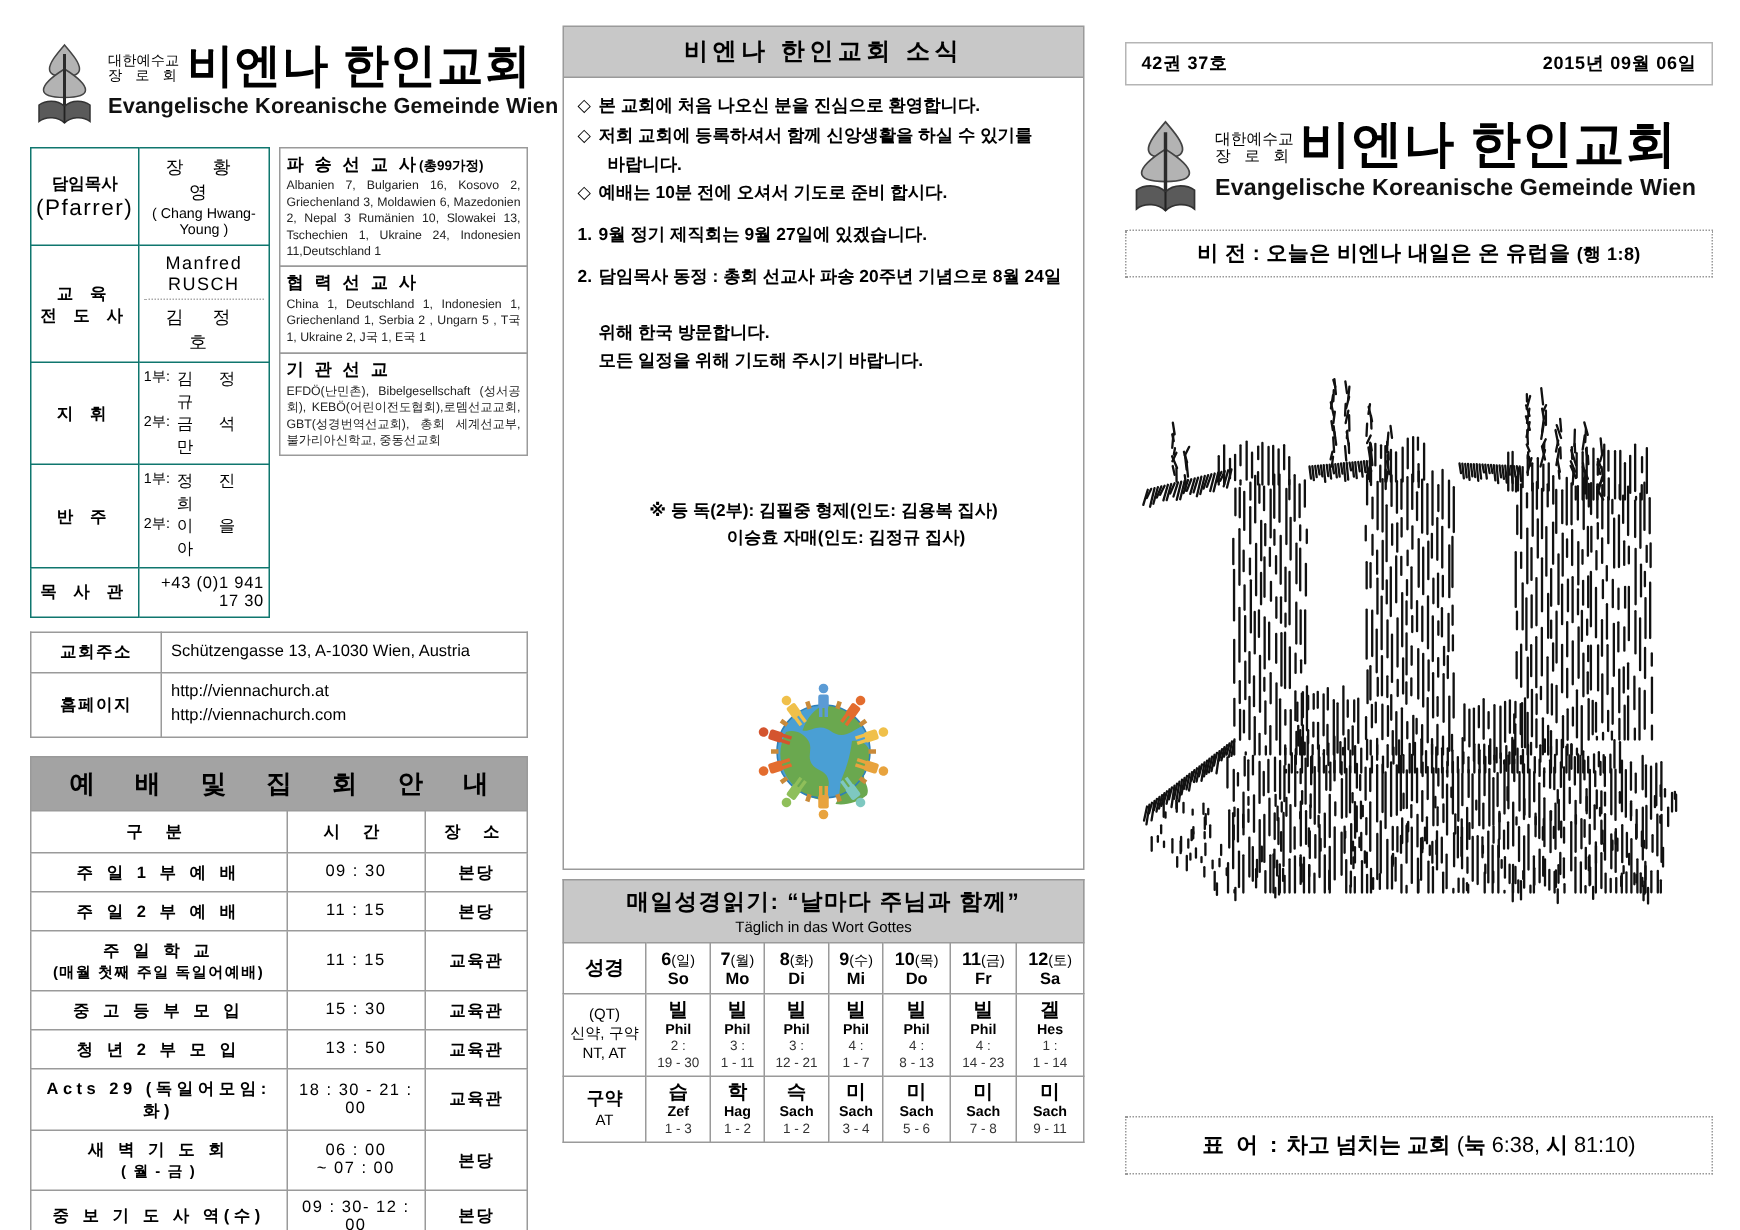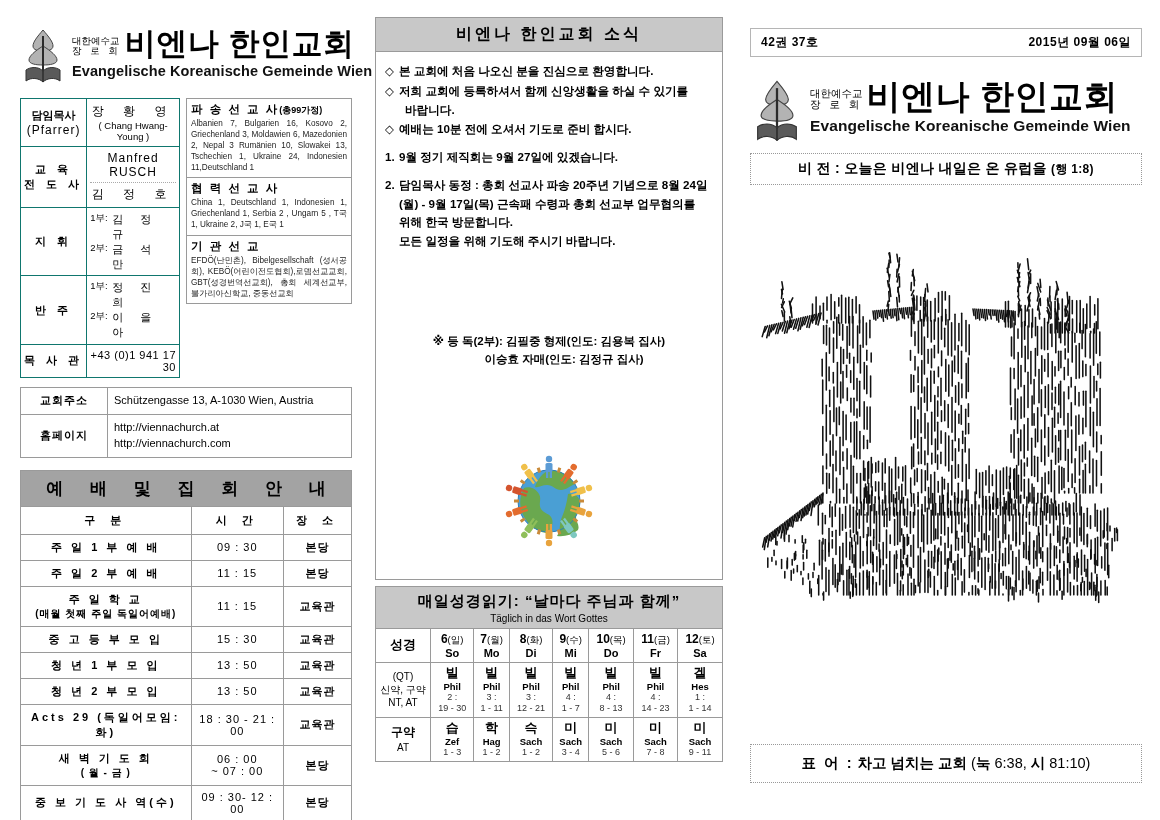--- a/index.html
+++ b/index.html
@@ -49,21 +49,21 @@
   
   .staff-wrap { margin-top: 12px; display: flex; gap: 0; }
   .staff-tbl { width: 160px; border-collapse: collapse; }
   .staff-tbl td {
     border: 1px solid #0f766e; font-size: 11px; padding: 4px 3px;
   }
   .lbl {
     width: 58px; font-weight: bold; text-align: center;
     white-space: nowrap; font-size: 11px;
   }
-  .lbl .sub { font-weight: normal; font-size: 12px; letter-spacing: 1px; }
+  .lbl .sub { font-weight: normal; font-size: 15px; letter-spacing: 1px; }
   .lbl-sp { letter-spacing: 4px; }
   .nm { text-align: center; letter-spacing: 8px; font-size: 12px; }
   .nm-rom { text-align: center; font-size: 9.5px; letter-spacing: 0px; }
   .two-line { font-size: 11px; line-height: 1.35; }
   .two-line .part { display: flex; }
   .two-line .pt { width: 22px; font-size: 9.5px; }
   .two-line .names { flex: 1; letter-spacing: 7px; }
   .dashed-mid { border-bottom: 1px dotted #aaa; }
   .phone { text-align: right; font-size: 11px; letter-spacing: 0.5px; }
 
@@ -336,25 +336,20 @@
             <td class="c-name">주    일    학    교<span class="note">(매월 첫째 주일 독일어예배)</span></td>
             <td class="c-time">11 : 15</td>
             <td class="c-place">교육관</td>
           </tr>
           <tr>
             <td class="c-name">중  고  등  부  모  입</td>
             <td class="c-time">15 : 30</td>
             <td class="c-place">교육관</td>
           </tr>
           <tr>
-            <td class="c-name">청  년  1  부  모  입</td>
-            <td class="c-time">13 : 50</td>
-            <td class="c-place">교육관</td>
-          </tr>
-          <tr>
             <td class="c-name">청  년  2  부  모  입</td>
             <td class="c-time">13 : 50</td>
             <td class="c-place">교육관</td>
           </tr>
           <tr>
             <td class="c-name">Acts 29 (독일어모임:화)</td>
             <td class="c-time">18 : 30 - 21 : 00</td>
             <td class="c-place">교육관</td>
           </tr>
           <tr>
@@ -394,21 +389,21 @@
 
         <div class="news-li news-num">
           <span class="mk">1.</span>
           <span class="tx">9월 정기 제직회는 9월 27일에 있겠습니다.</span>
         </div>
 
         <div class="news-li news-num">
           <span class="mk">2.</span>
           <span class="tx">
             <span>담임목사 동정 : 총회 선교사 파송 20주년 기념으로 8월 24일</span><br>
-            <span>(월) - 9월 17일(목) 근속패 수령과 총회 선교부 업무협의를</span><br>
+            <br>
             <span>위해 한국 방문합니다.</span><br>
             <span>모든 일정을 위해 기도해 주시기 바랍니다.</span>
           </span>
         </div>
 
         <div class="offering">
           <div>
             <span>※</span>
             <span>등  독(2부):</span>
             <span>김필중 형제(인도: 김용복 집사)</span>

